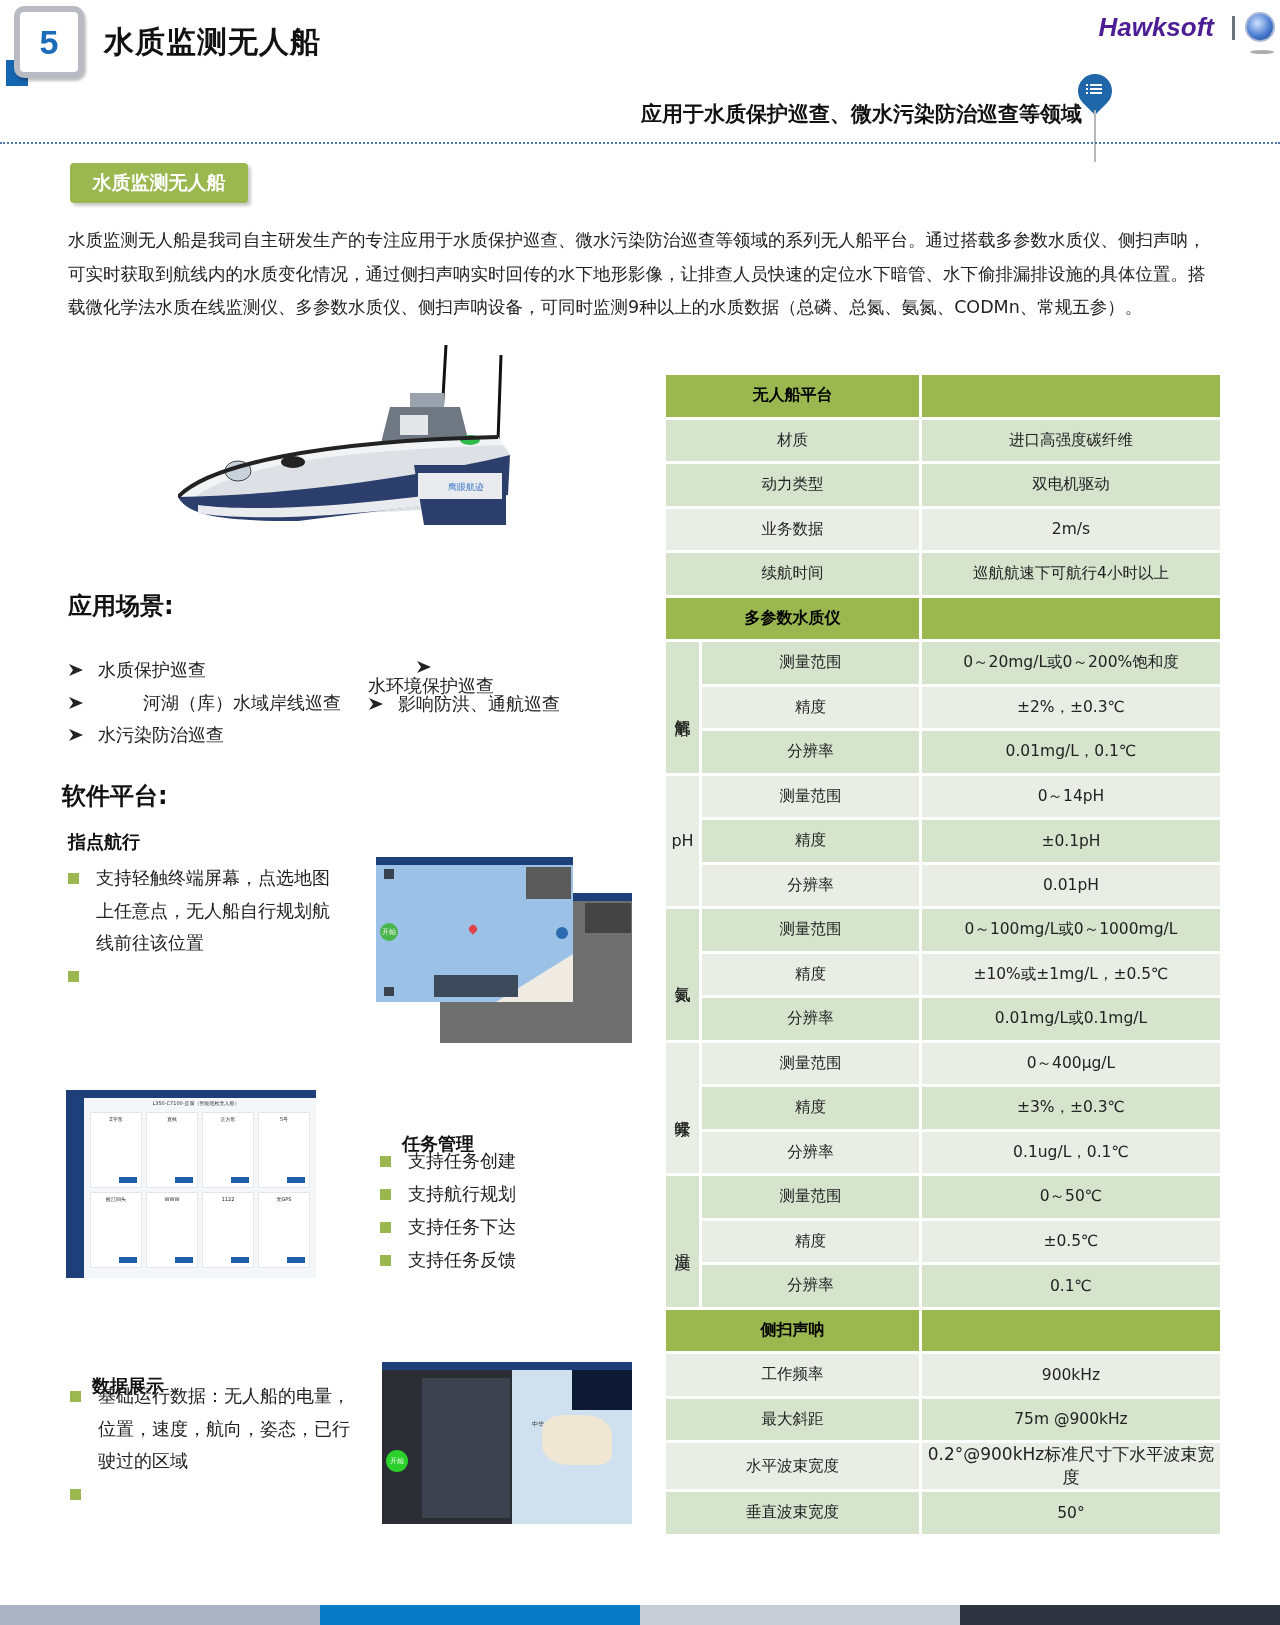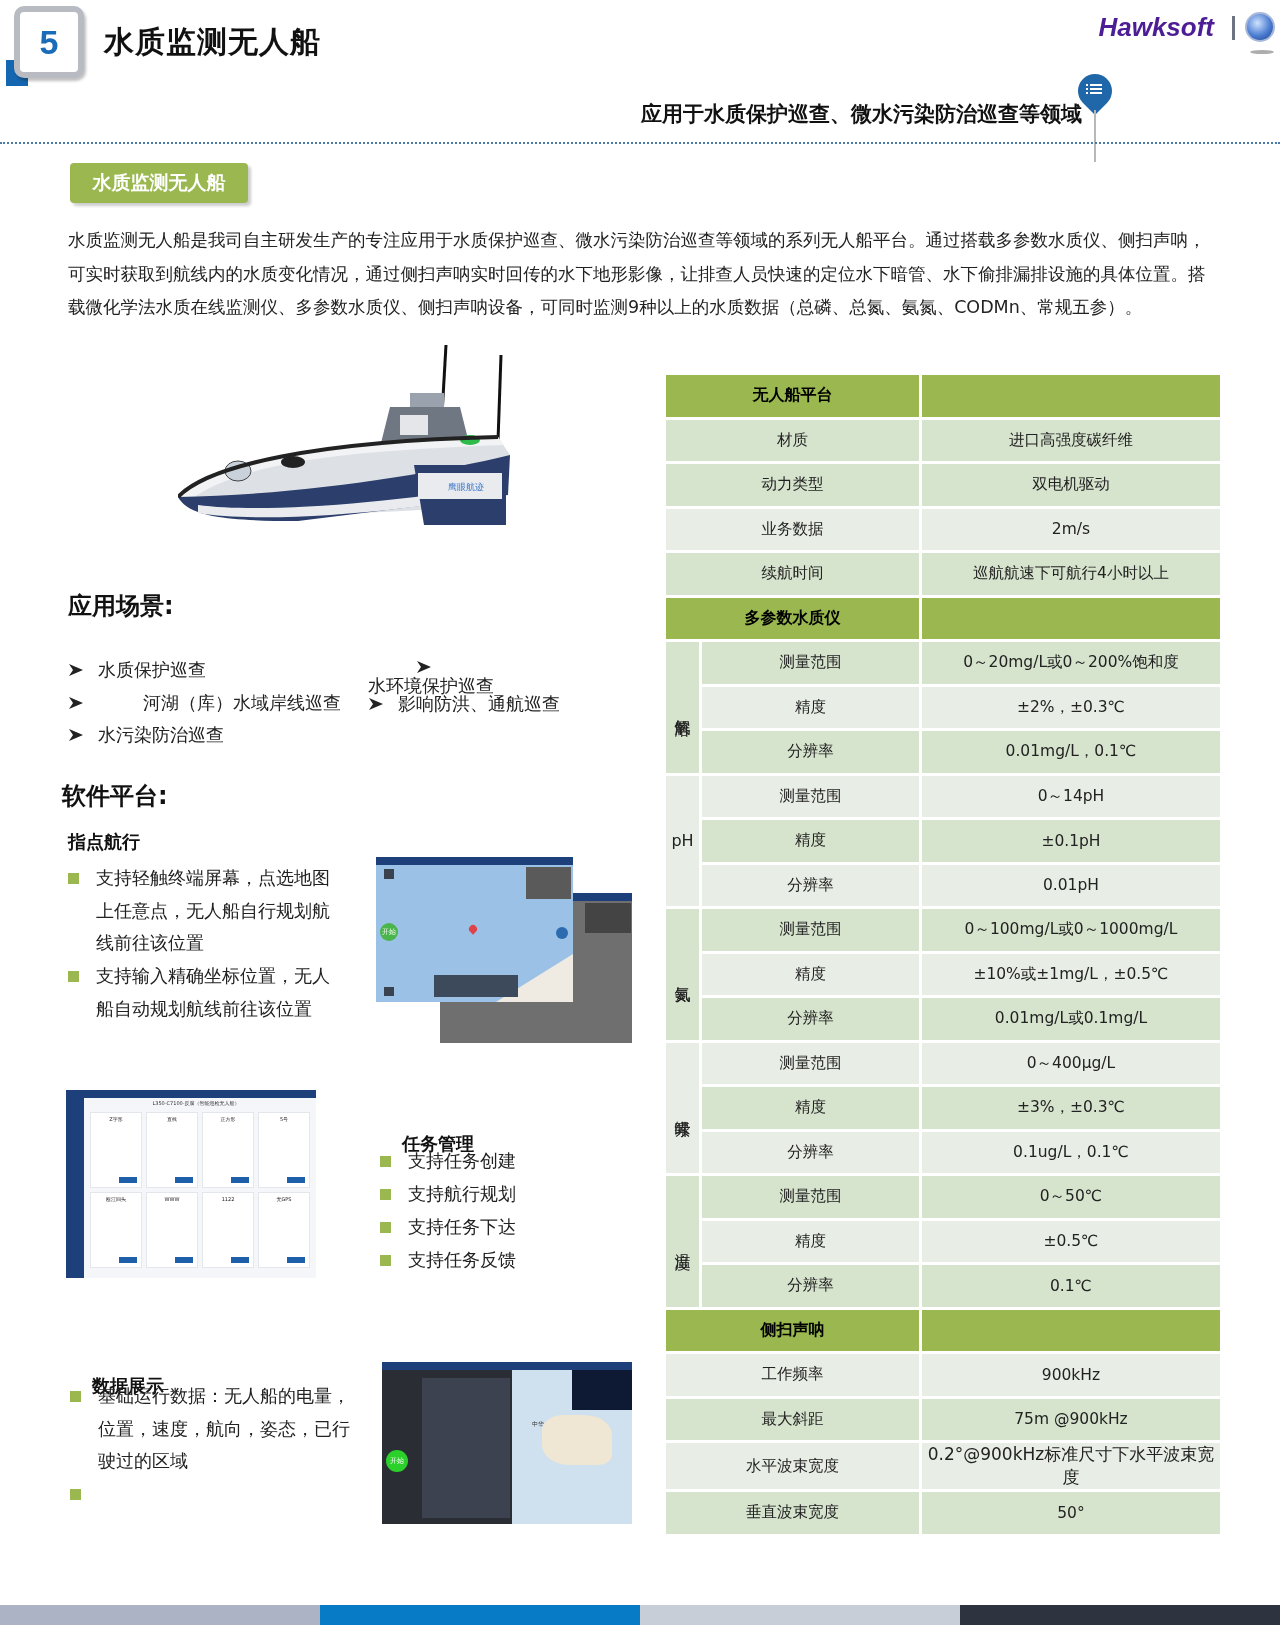--- a/index.html
+++ b/index.html
@@ -129,21 +129,21 @@
 <div class="scen" style="left:68px; top:723px;">
     <svg class="arrow" viewBox="0 0 16 14">
       <path d="M1 1 L15 7 L1 13 L5 7 Z" fill="#222"></path>
     </svg>
     <span>水污染防治巡查</span>
   </div>
 
 <div class="h2" style="left:62px; top:780px;">软件平台:</div>
 <div class="h3" style="left:68px; top:830px;">指点航行</div>
 <div class="bul" style="left:96px; top:862px; width:250px;"><span class="sq"></span><span>支持轻触终端屏幕，点选地图上任意点，无人船自行规划航线前往该位置</span></div>
-<div class="bul" style="left:96px; top:960px; width:250px;"><span class="sq"></span><span>支持输入精确坐标位置，无人船自动规划航线前往该位置</span></div>
+<div class="bul" style="left:96px; top:960px; width:250px;"><span class="sq"></span></div>
 
 <div class="shot" style="left:440px; top:893px; width:192px; height:150px; background:#6f6f6f;">
   <div class="bar"></div>
   <div style="position:absolute; left:145px; top:10px; width:46px; height:30px; background:#444;"></div>
 </div>
 <div class="shot" style="left:376px; top:857px; width:197px; height:145px; background:#9cc1e6;">
   <div class="bar"></div>
   <div style="position:absolute; left:8px; top:12px; width:10px; height:10px; background:#3a4250;"></div>
   <div style="position:absolute; left:150px; top:10px; width:45px; height:32px; background:#5a5a5a;"></div>
   <div style="position:absolute; left:4px; top:66px; width:18px; height:18px; border-radius:50%; background:#49b54a; color:#fff; font-size:7px; display:flex; align-items:center; justify-content:center;">开始</div>

